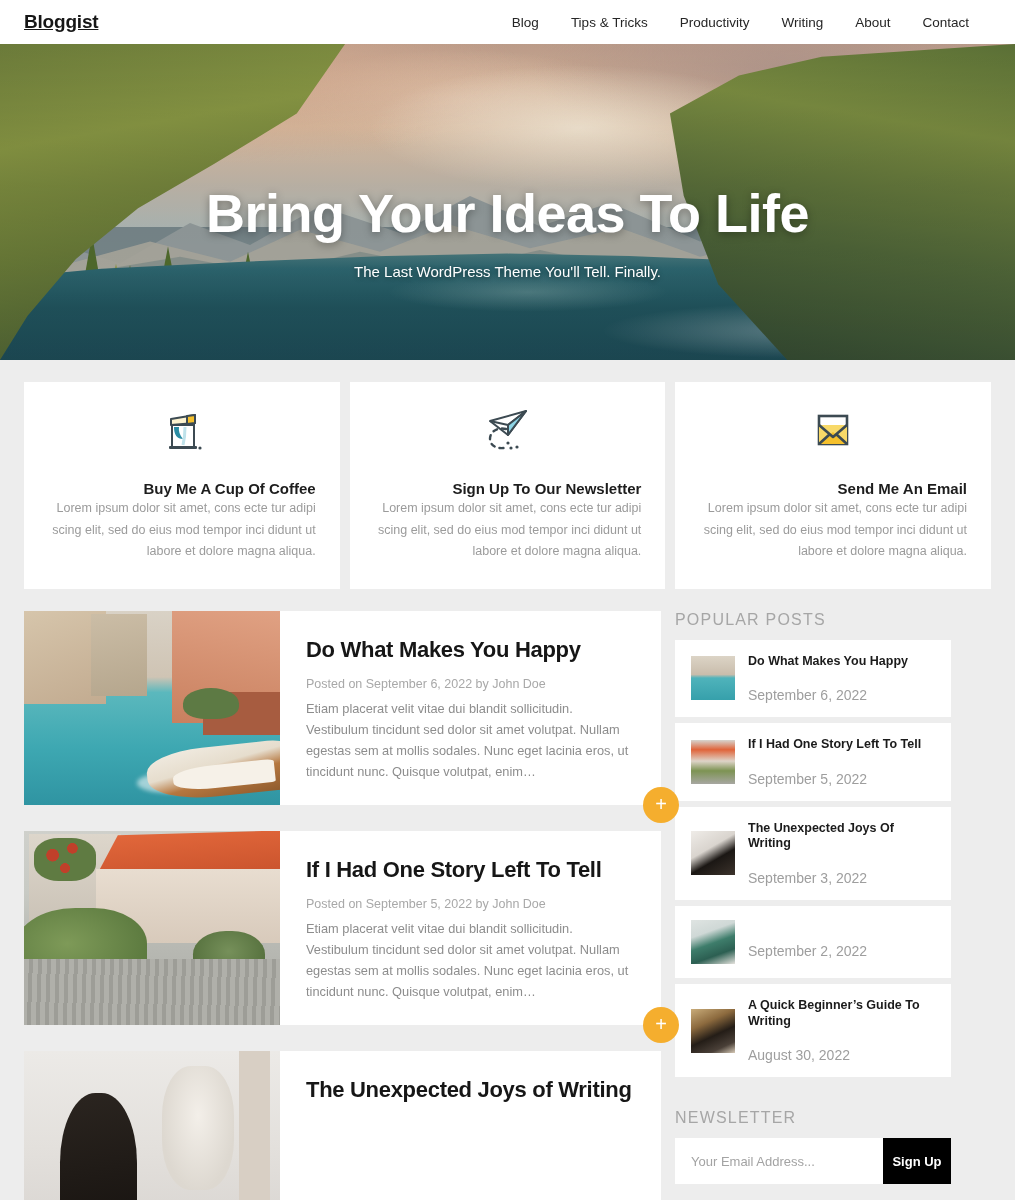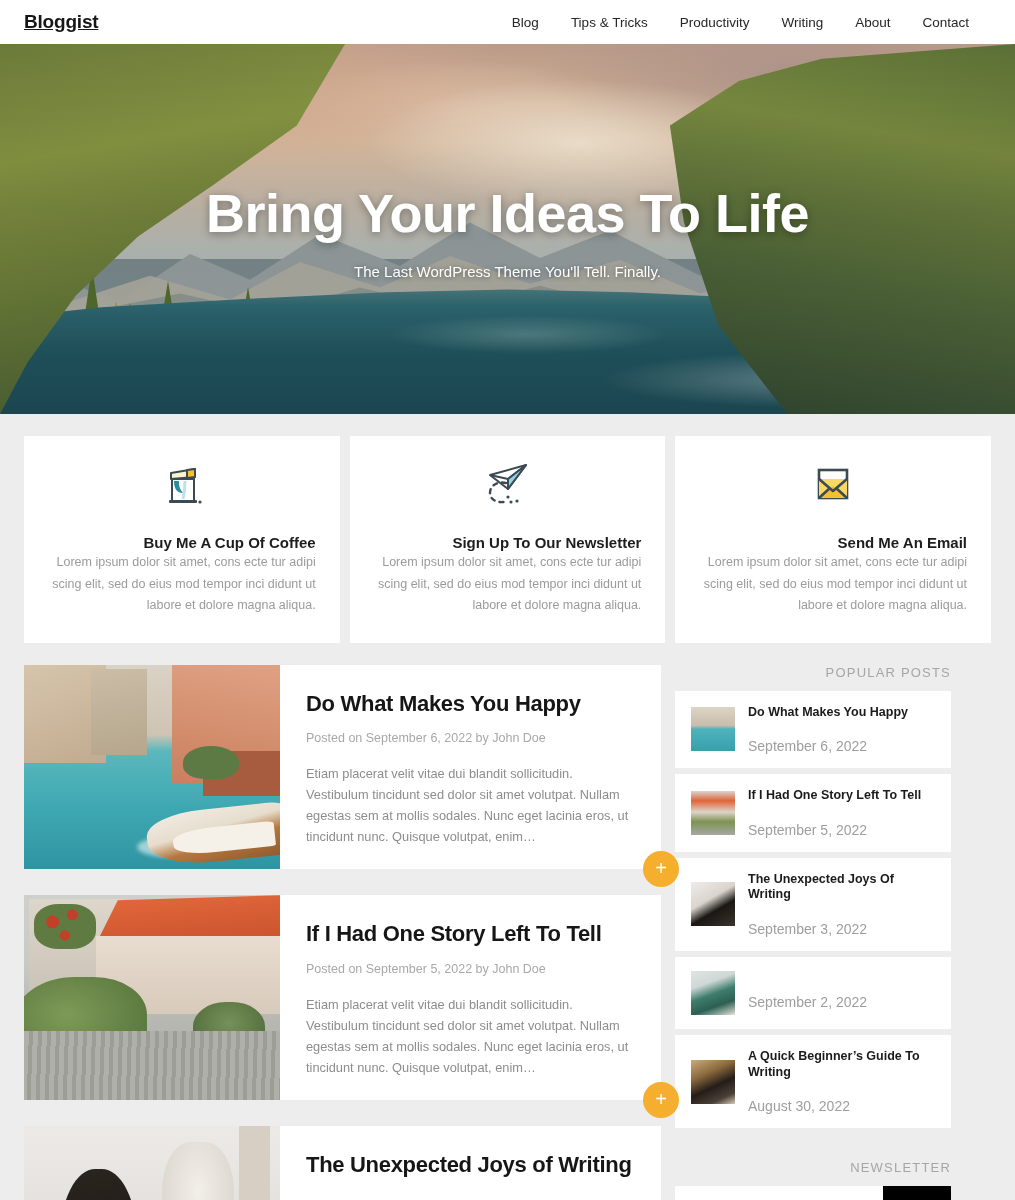--- a/index.html
+++ b/index.html
@@ -32,21 +32,21 @@
   .nav-link {
     font-size: 13.5px;
     color: #262626;
     text-decoration: none;
     white-space: nowrap;
   }
 
   
   .hero {
     position: relative;
-    height: 370px;
+    height: 316px;
     overflow: hidden;
     background: #7e8e92;
   }
   .hero-sky {
     position: absolute; left: 0; top: 0; width: 100%; height: 58%;
     background:
       radial-gradient(ellipse 300px 90px at 57% 46%, rgba(255,244,225,0.85) 0%, rgba(255,240,215,0) 70%),
       radial-gradient(ellipse 420px 120px at 22% 18%, rgba(223,178,150,0.75) 0%, rgba(223,178,150,0) 72%),
       radial-gradient(ellipse 360px 110px at 78% 14%, rgba(176,150,142,0.8) 0%, rgba(176,150,142,0) 72%),
       radial-gradient(ellipse 260px 70px at 45% 30%, rgba(236,205,180,0.8) 0%, rgba(236,205,180,0) 70%),
@@ -157,21 +157,21 @@
     color: #161616;
     letter-spacing: -0.3px;
     line-height: 1.2;
   }
   .post-meta {
     margin-top: 14px;
     font-size: 12.5px;
     color: #a8a8a8;
   }
   .post-excerpt {
-    margin-top: 18px;
+    margin-top: 7px;
     font-size: 12.8px;
     line-height: 1.65;
     color: #8d8d8d;
   }
   .post-plus {
     position: absolute;
     right: -18px;
     bottom: -18px;
     width: 36px; height: 36px;
     border-radius: 50%;
@@ -214,26 +214,25 @@
   
   .mini { width: 44px; height: 44px; flex: none; position: relative; overflow: hidden; }
   .mini.photo { background: linear-gradient(180deg,#dcd4c6 0%, #c9bdac 42%, #4fb3bb 50%, #36a0ab 100%); }
   .mini.photo2 { background: linear-gradient(180deg,#d6d5cf 0%, #e0643a 22%, #ded4c8 48%, #7d9353 70%, #a7a7a1 100%); }
   .mini.photo3 { background: linear-gradient(150deg,#efece8 0%, #d9d4ce 40%, #1b1714 62%, #3c332c 100%); }
   .mini.photo4 { background: linear-gradient(160deg,#dfe4e2 0%, #cfd8d6 30%, #3e7d6b 52%, #2c5f52 74%, #e6e3de 100%); }
   .mini.photo5 { background: linear-gradient(155deg,#c9ac7a 0%, #8c6a3e 32%, #241d17 58%, #4a4038 82%, #d8cbb8 100%); }
 
   
   .widget-title {
-    font-size: 13px;
+    font-size: 16px;
     letter-spacing: 1.2px;
     color: #a6a6a6;
     margin-bottom: 11px;
     text-transform: uppercase;
-    text-align: right;
   }
   .pp-item {
     background: #ffffff;
     display: flex;
     align-items: center;
     gap: 13px;
     padding: 14px 16px;
     margin-bottom: 6px;
   }
   .pp-text { min-width: 0; }

